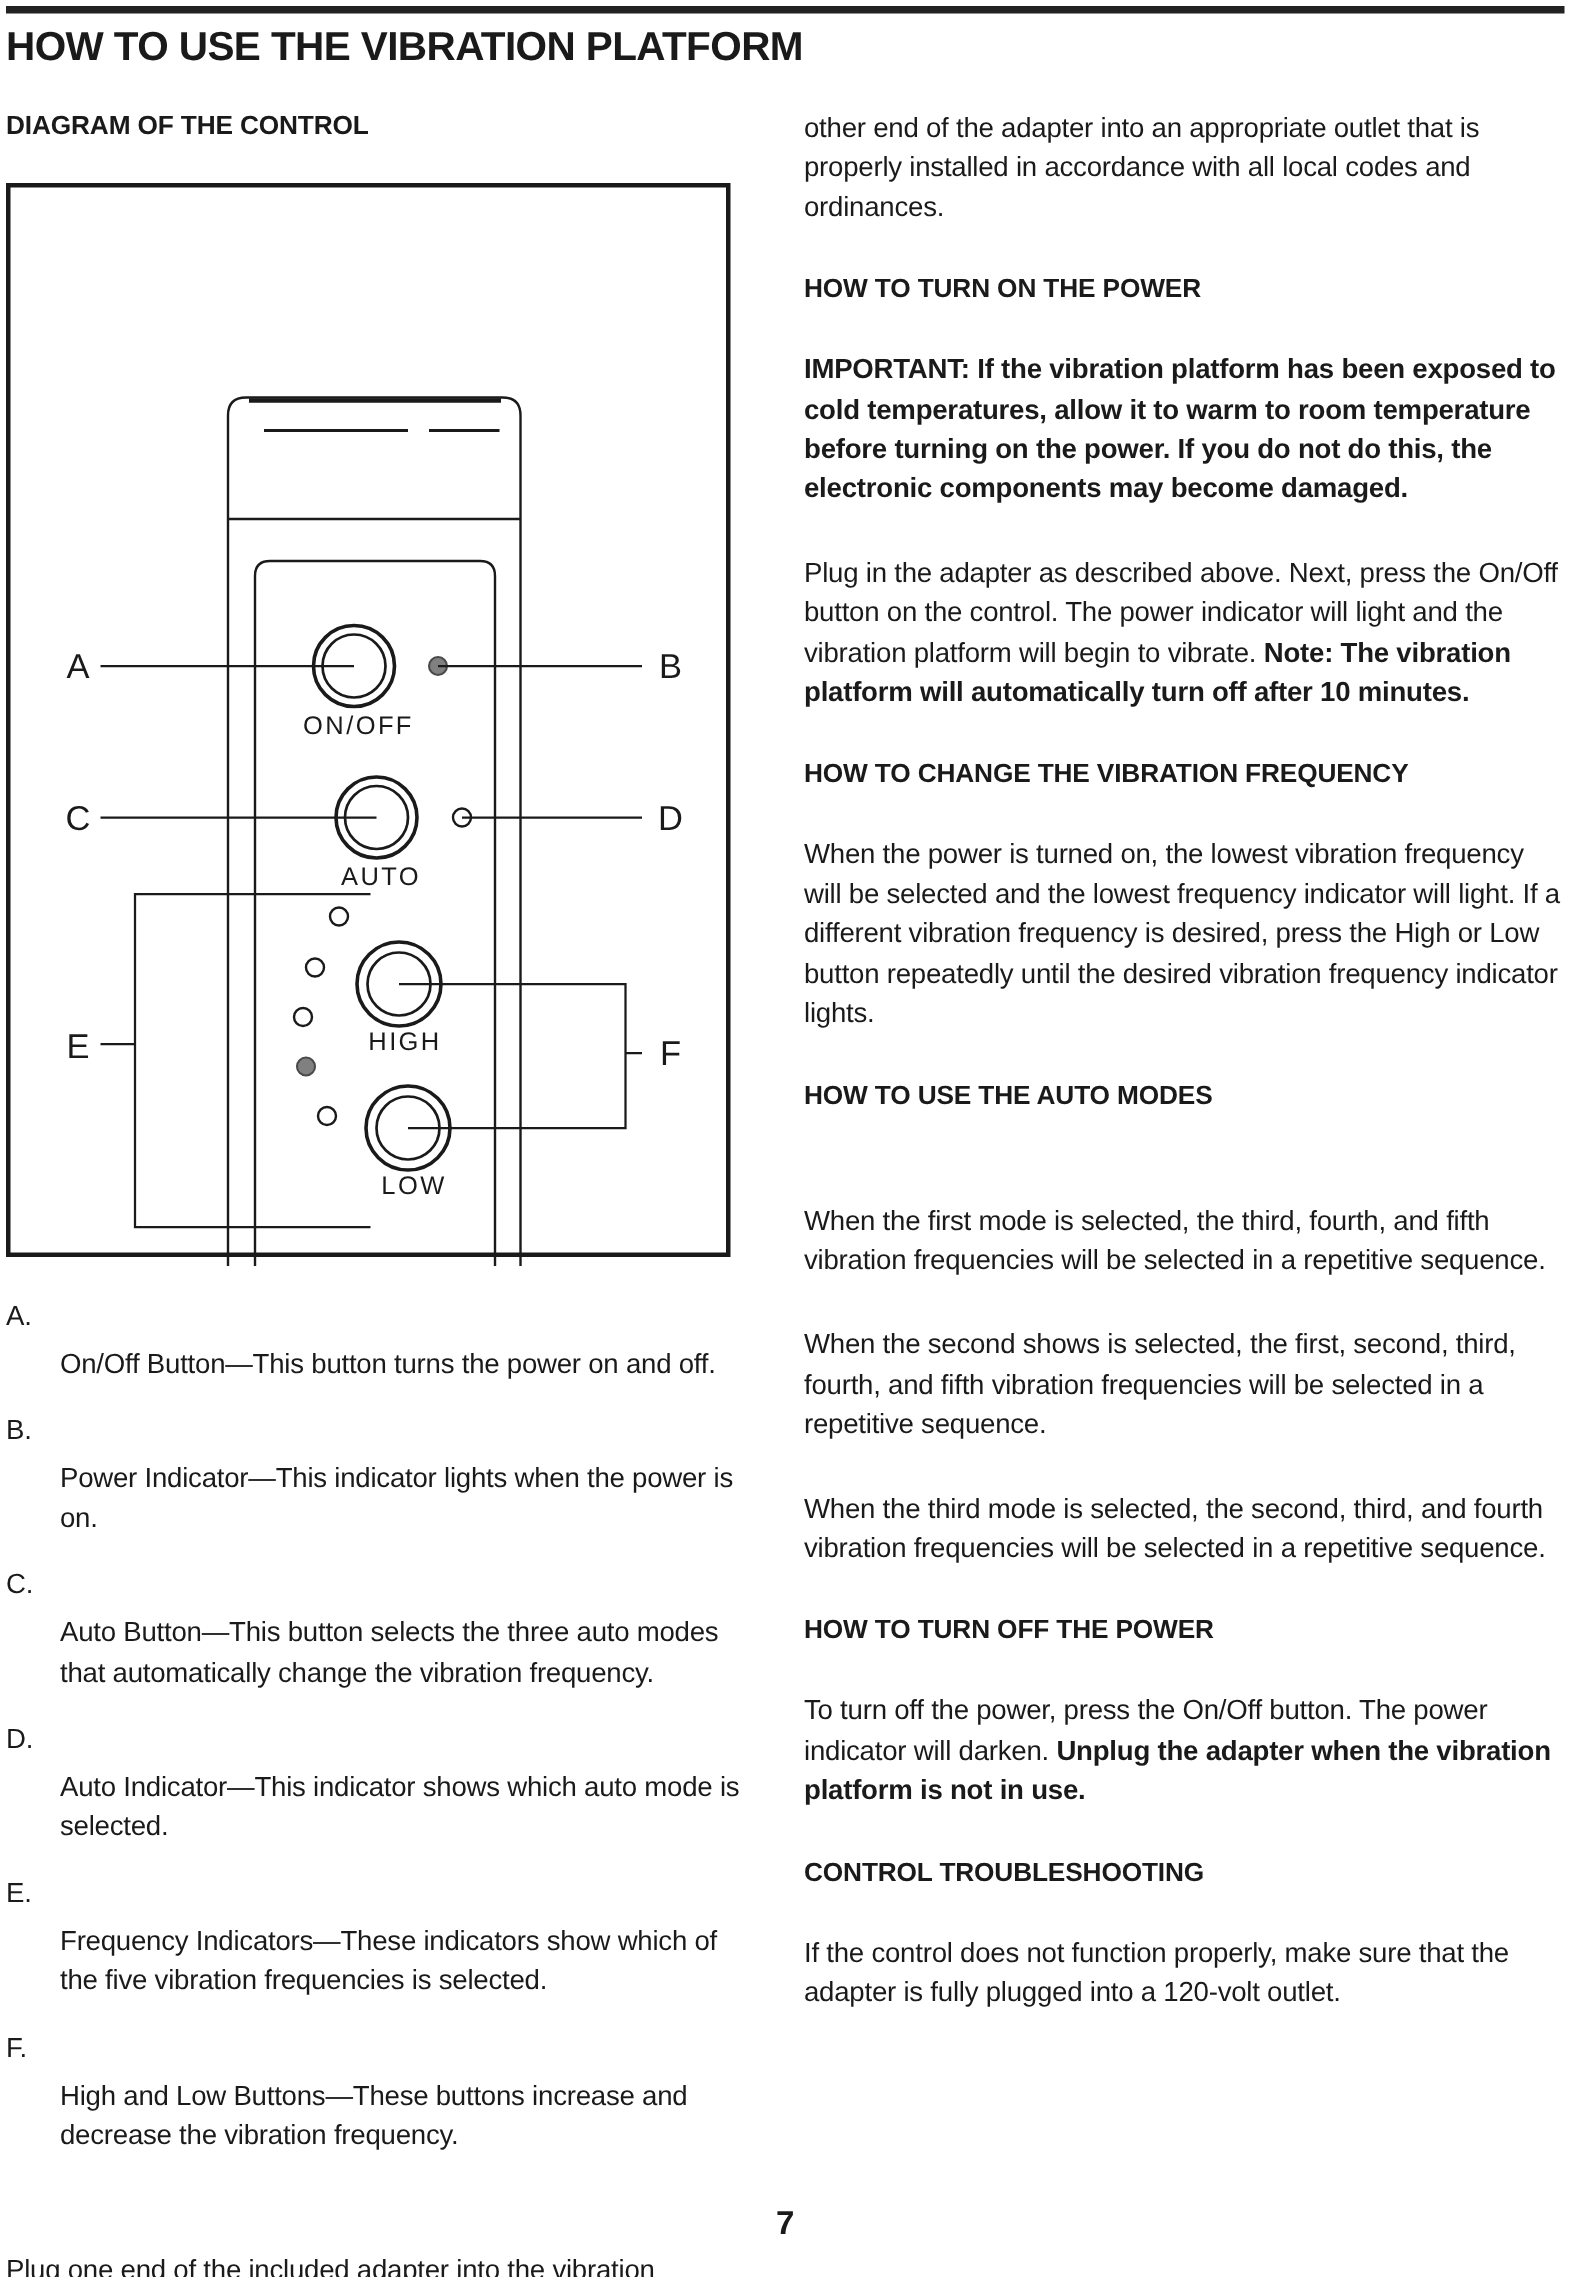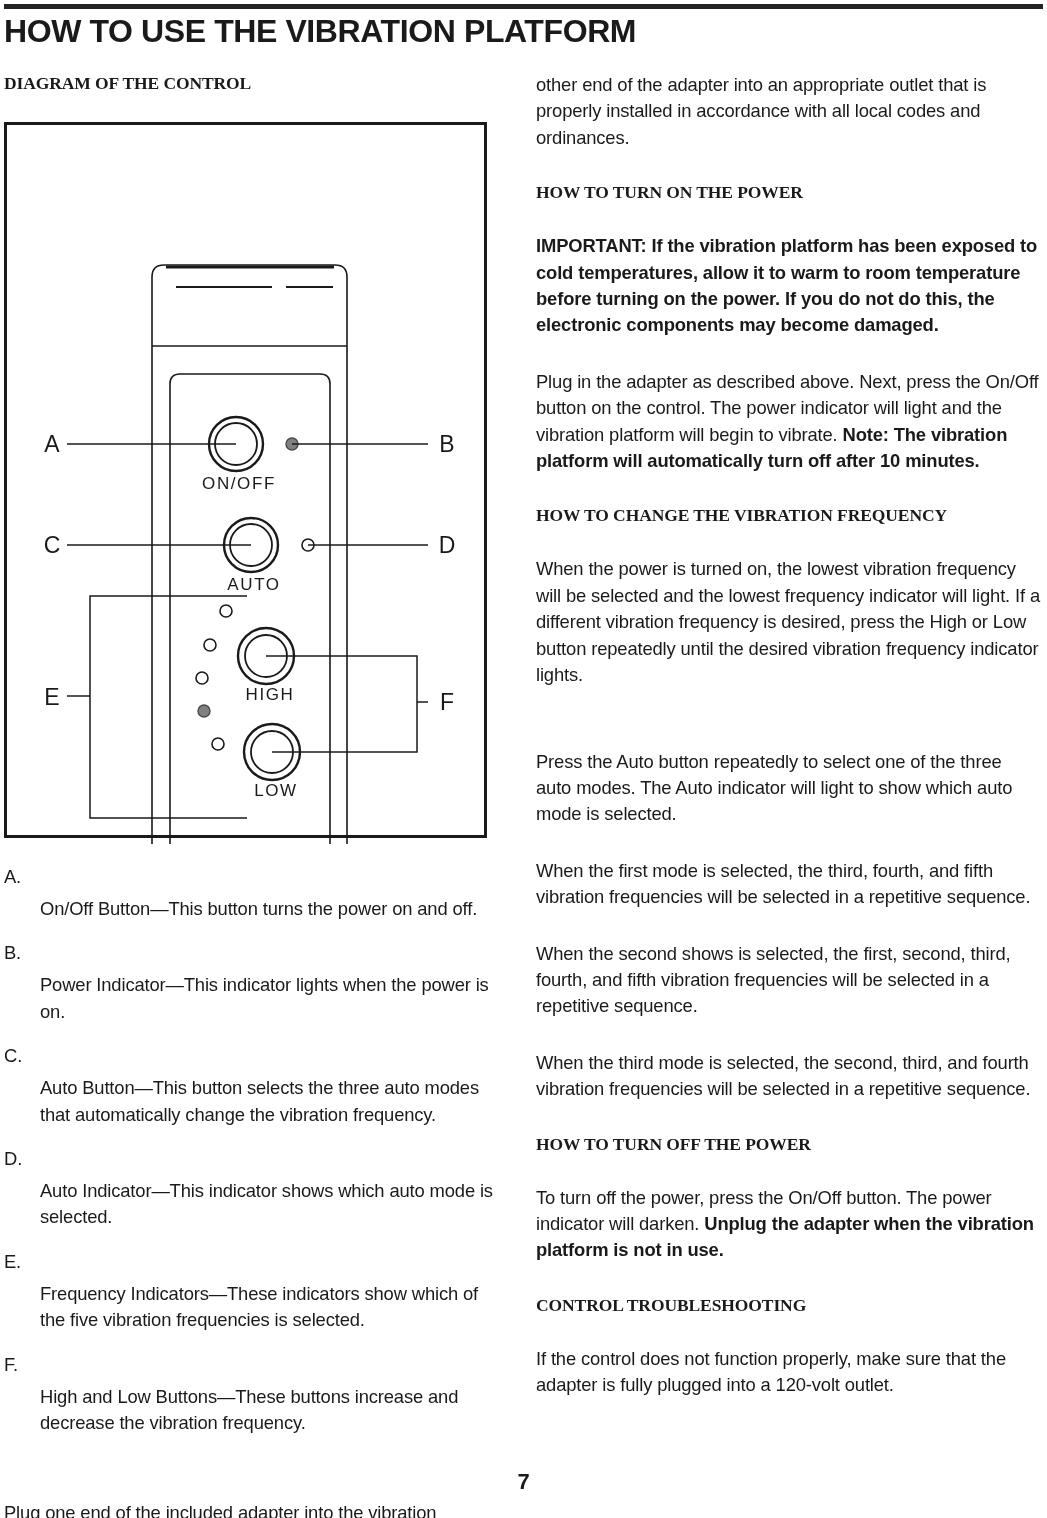--- a/index.html
+++ b/index.html
@@ -31,21 +31,21 @@
     top: 4px;
     width: 1039px;
     height: 5px;
     background: #222222;
   }
   .page-title {
     position: absolute;
     left: 4px;
     top: 10px;
     width: 900px;
-    font-size: 32px;
+    font-size: 27px;
     font-weight: bold;
     letter-spacing: -0.4px;
     line-height: 42px;
     color: #1a1a1a;
   }
 
   
   .col-left {
     position: absolute;
     left: 4px;
@@ -58,21 +58,20 @@
     top: 72px;
     width: 505px;
   }
 
   .section-head {
     font-size: 17.5px;
     font-weight: bold;
     line-height: 22px;
     letter-spacing: -0.1px;
     margin: 0 0 0 0;
-    font-family: Liberation Serif, serif;
   }
 
   .para {
     font-size: 18.4px;
     line-height: 26.4px;
     letter-spacing: -0.15px;
     margin: 0;
   }
   .para b { font-weight: bold; }
 
@@ -267,22 +266,22 @@
 
     <div class="sp-30"></div>
     <div class="para"><span>Plug in the adapter as described above. Next, press the On/Off button on the control. The power indicator will light and the vibration platform will begin to vibrate. </span><b>Note: The vibration platform will automatically turn off after 10 minutes.</b></div>
 
     <div class="sp-30"></div>
     <div class="section-head">HOW TO CHANGE THE VIBRATION FREQUENCY</div>
     <div class="sp-30"></div>
     <div class="para">When the power is turned on, the lowest vibration frequency will be selected and the lowest frequency indicator will light. If a different vibration frequency is desired, press the High or Low button repeatedly until the desired vibration frequency indicator lights.</div>
 
     <div class="sp-30"></div>
-    <div class="sp-30"></div>
-    <div class="para">Press the Auto button repeatedly to select one of the three auto modes. The Auto indicator will light to show which auto mode is selected.</div>
+    <div class="section-head">HOW TO USE THE AUTO MODES</div>
+    <div class="sp-30"></div>
     <div class="sp-30"></div>
     <div class="para">When the first mode is selected, the third, fourth, and fifth vibration frequencies will be selected in a repetitive sequence.</div>
     <div class="sp-30"></div>
     <div class="para">When the second shows is selected, the first, second, third, fourth, and fifth vibration frequencies will be selected in a repetitive sequence.</div>
     <div class="sp-30"></div>
     <div class="para">When the third mode is selected, the second, third, and fourth vibration frequencies will be selected in a repetitive sequence.</div>
 
     <div class="sp-30"></div>
     <div class="section-head">HOW TO TURN OFF THE POWER</div>
     <div class="sp-30"></div>

